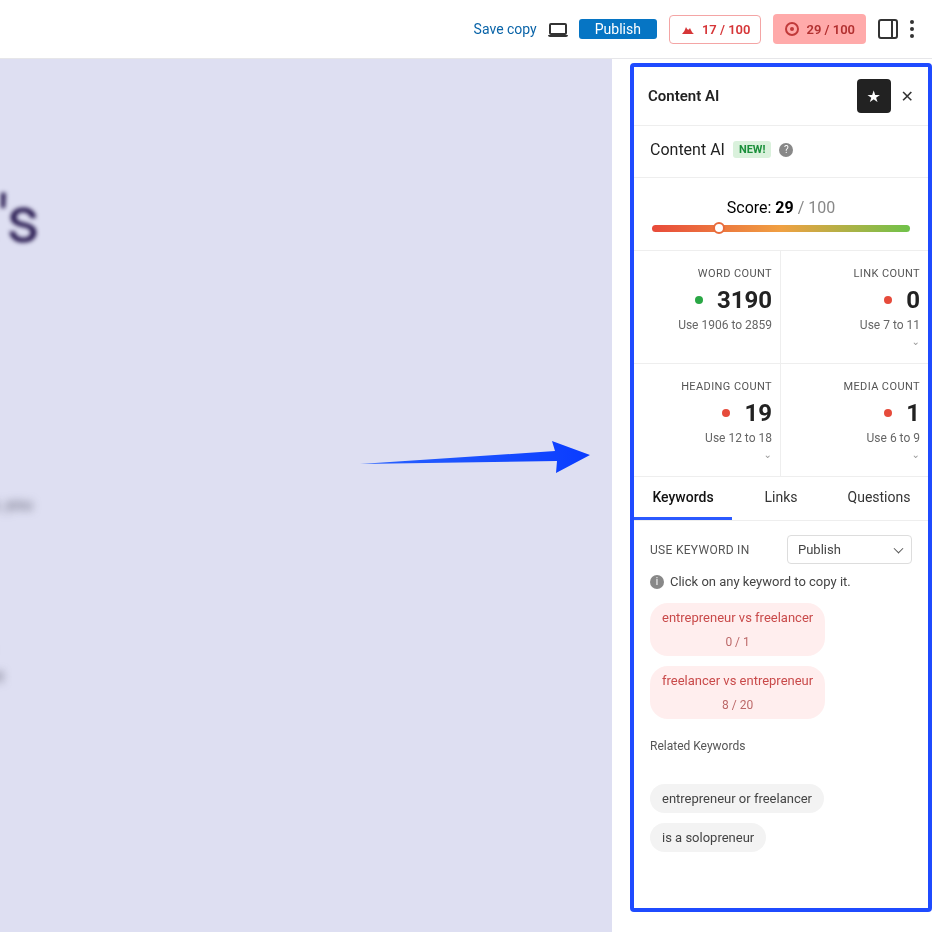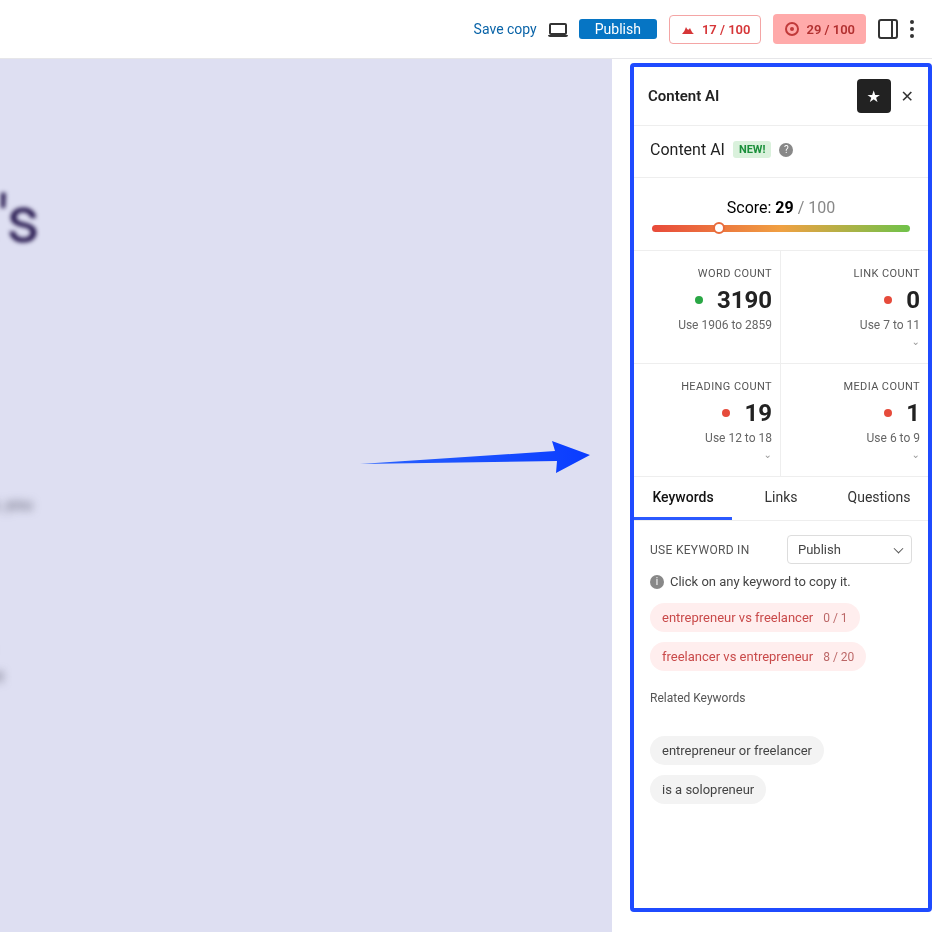--- a/index.html
+++ b/index.html
@@ -59,21 +59,21 @@
   .tabs{display:flex;border-bottom:1px solid #eee;}
   .tab{flex:1;text-align:center;padding:12px 4px;font-size:14px;color:#333;cursor:pointer;}
   .tab.active{border-bottom:3px solid #2b59ff;color:#111;font-weight:500;}
 
   .kw-body{padding:14px 16px 20px;overflow-y:auto;}
   .kw-row{display:flex;align-items:center;justify-content:space-between;margin-bottom:10px;}
   .kw-row .lbl{font-size:12px;letter-spacing:0.3px;color:#555;text-transform:uppercase;}
   .select{border:1px solid #ddd;border-radius:4px;padding:6px 26px 6px 10px;font-size:13px;color:#444;background:#fff;position:relative;min-width:125px;}
   .select::after{content:"";position:absolute;right:9px;top:50%;width:6px;height:6px;border-right:1px solid #555;border-bottom:1px solid #555;transform:translateY(-70%) rotate(45deg);}
   .hint-row{display:flex;align-items:center;gap:6px;font-size:13px;color:#444;margin-bottom:14px;}
-  .chip{display:inline-flex;align-items:center;gap:10px;background:#fee;border-radius:18px;padding:7px 12px;margin:0 12px 10px 0;font-size:13px;color:#c94a4a;}
+  .chip{display:inline-flex;align-items:center;gap:10px;background:#fee;border-radius:18px;padding:7px 12px;margin:0 12px 10px 0;font-size:13px;color:#c94a4a;flex-direction:column;}
   .chip .cnt{font-size:12px;color:#b05050;opacity:.85;}
   .chip.grey{background:#f3f3f3;color:#444;}
   .related-h{font-size:12px;color:#555;margin:10px 0 12px;}
 
 </style>
 </head>
 <body>
 
 <div class="topbar">
   <span class="save-draft">Save copy</span>

